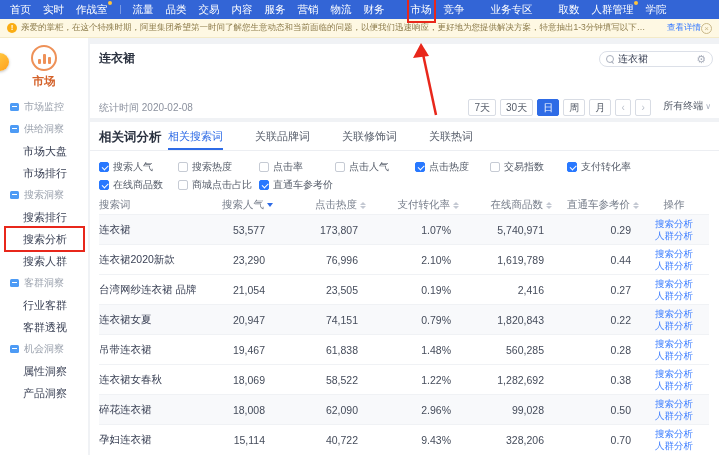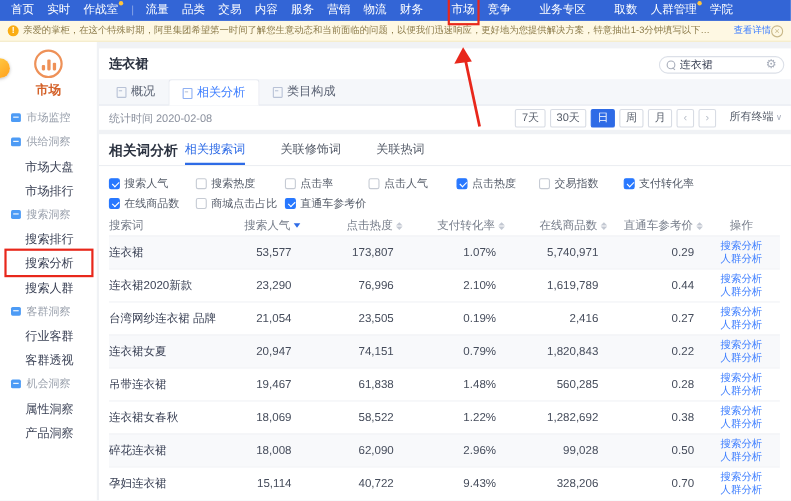--- a/index.html
+++ b/index.html
@@ -198,54 +198,41 @@
     </div>
 </div>
 
 <div class="card" id="card1">
   <div class="page-title">连衣裙</div>
   <div class="searchbox">
     <span class="search-icon"></span>
     <input class="search-input" readonly="" value="连衣裙" style="">
     <span class="gear-icon">⚙</span>
   </div>
-  <div class="tabstrip">
-      <div class="tab">
-        <span class="tab-icon"></span>
-        <span>概况</span>
-      </div>
-      <div class="tab active">
-        <span class="tab-icon"></span>
-        <span>相关分析</span>
-      </div>
-      <div class="tab">
-        <span class="tab-icon"></span>
-        <span>类目构成</span>
-      </div>
-    </div>
   <div class="statsrow">
     <span class="stat-time">统计时间 2020-02-08</span>
     <span class="controls">
         <button class="ctl-btn">7天</button>
         <button class="ctl-btn">30天</button>
         <button class="ctl-btn active">日</button>
         <button class="ctl-btn">周</button>
         <button class="ctl-btn">月</button>
         <button class="ctl-btn arrow">‹</button>
         <button class="ctl-btn arrow">›</button>
         <span class="terminal">所有终端<span class="caret">∨</span></span>
       </span>
   </div>
 </div>
 
 <div class="card" id="card2">
   <div class="panel-head">
     <span class="panel-title">相关词分析</span>
     <span class="subtabs">
         <span class="subtab active">相关搜索词</span>
+        <span class="subtab">关联品牌词</span>
         <span class="subtab">关联修饰词</span>
         <span class="subtab">关联热词</span>
       </span>
   </div>
   <div class="filters">
       <div class="filter-row">
         <label class="filter">
           <span class="cb checked"></span>
           <span>搜索人气</span>
         </label>

